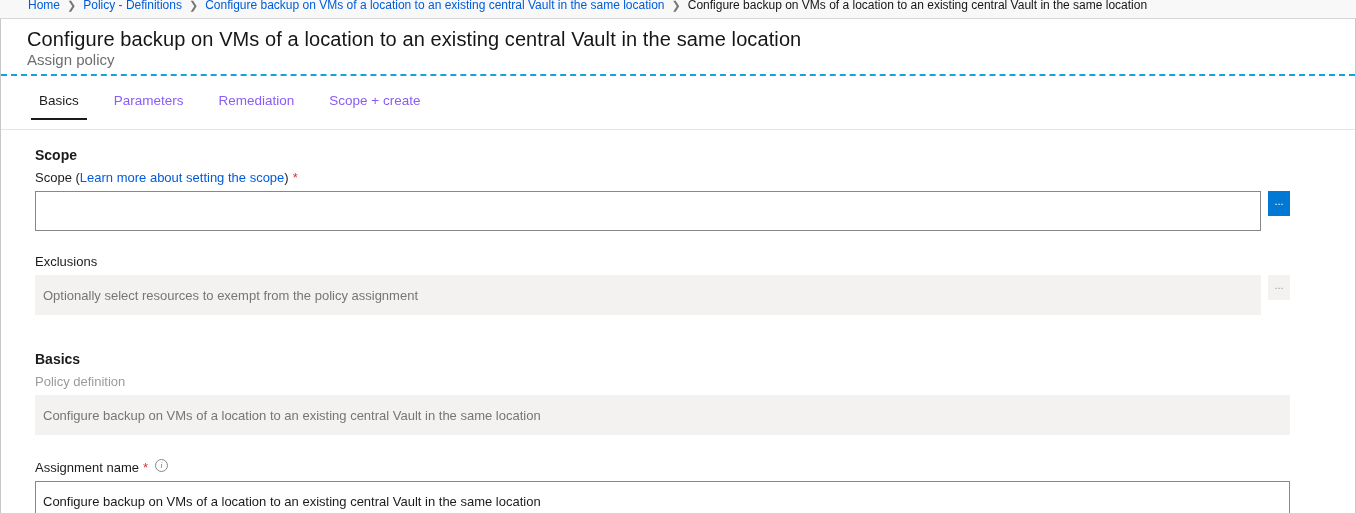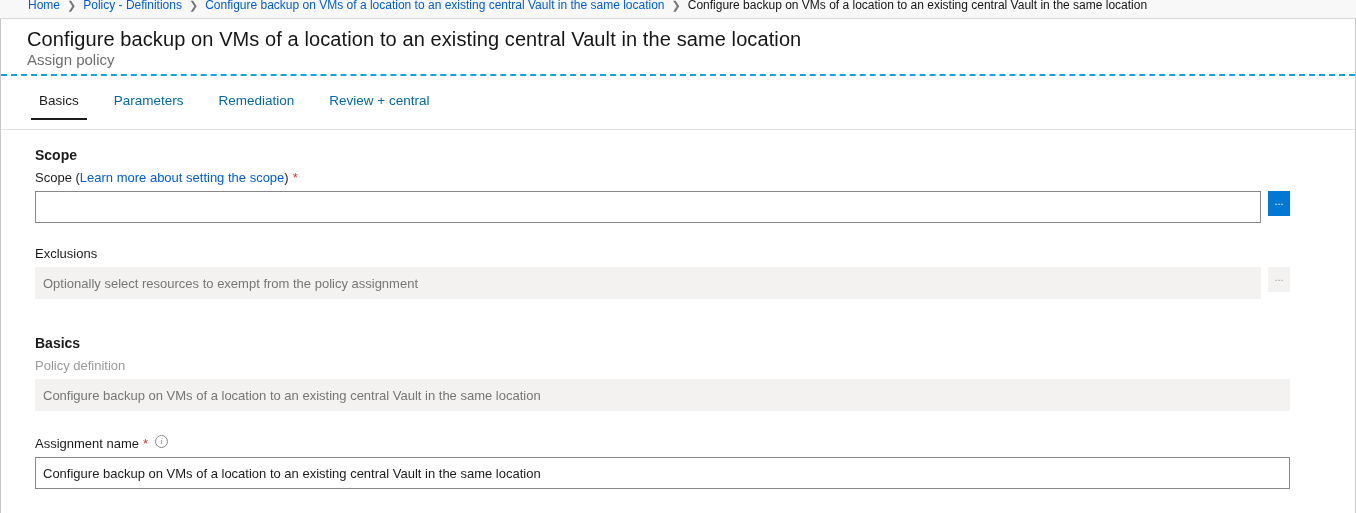--- a/index.html
+++ b/index.html
@@ -89,21 +89,21 @@
     position: absolute;
     left: 0;
     right: 0;
     bottom: 0;
     height: 1px;
     background: #e5e5e5;
   }
   .tab {
     position: relative;
     font-size: 13.5px;
-    color: #0369a1;
+    color: #8b5cf6;
     cursor: pointer;
     padding: 0 8px 10px 8px;
     margin-right: 19px;
     line-height: 18px;
     white-space: nowrap;
   }
   .tab.active {
     color: #1b1b1b;
     cursor: default;
   }
@@ -165,21 +165,21 @@
     cursor: pointer;
     flex: none;
   }
 
   .field-row {
     display: flex;
     align-items: stretch;
     gap: 7px;
   }
   .txt {
-    height: 32px;
+    height: 40px;
     border: 1px solid #888888;
     background: #ffffff;
     font-family: "Liberation Sans", sans-serif;
     font-size: 13px;
     color: #1b1b1b;
     padding: 0 7px;
     outline: none;
     line-height: 23px;
   }
   .txt::placeholder { color: #767676; }
@@ -249,21 +249,21 @@
   <div class="blade-header">
     <div class="blade-title">Configure backup on VMs of a location to an existing central Vault in the same location</div>
     <div class="blade-subtitle">Assign policy</div>
   </div>
   <div class="dashed-divider"></div>
 
   <div class="tab-strip">
     <div class="tab active">Basics</div>
     <div class="tab">Parameters</div>
     <div class="tab">Remediation</div>
-    <div class="tab">Review + central</div>
+    <div class="tab">Scope + create</div>
   </div>
 
   <div class="form-body">
 
     
     <div class="section-title">Scope</div>
 
     <div class="field-label">
       <span>Scope (</span>
         <span class="label-link">Learn more about setting the scope</span>

